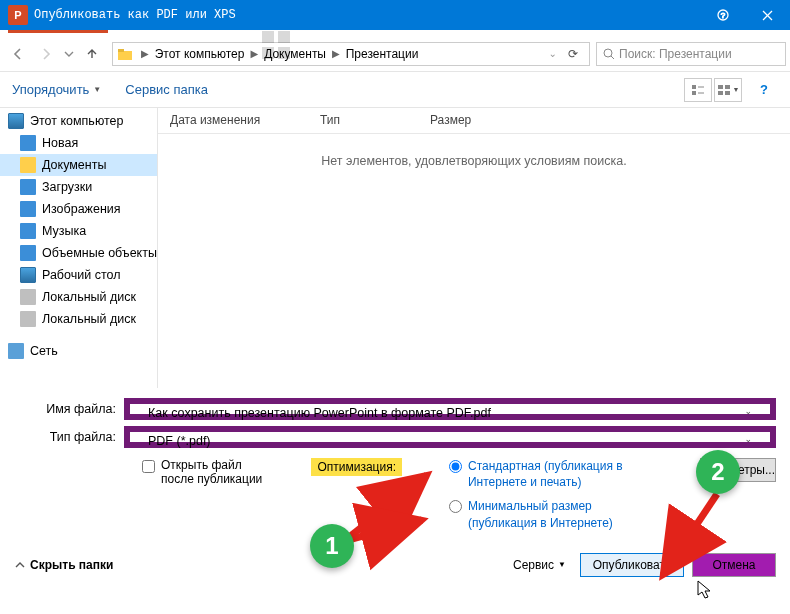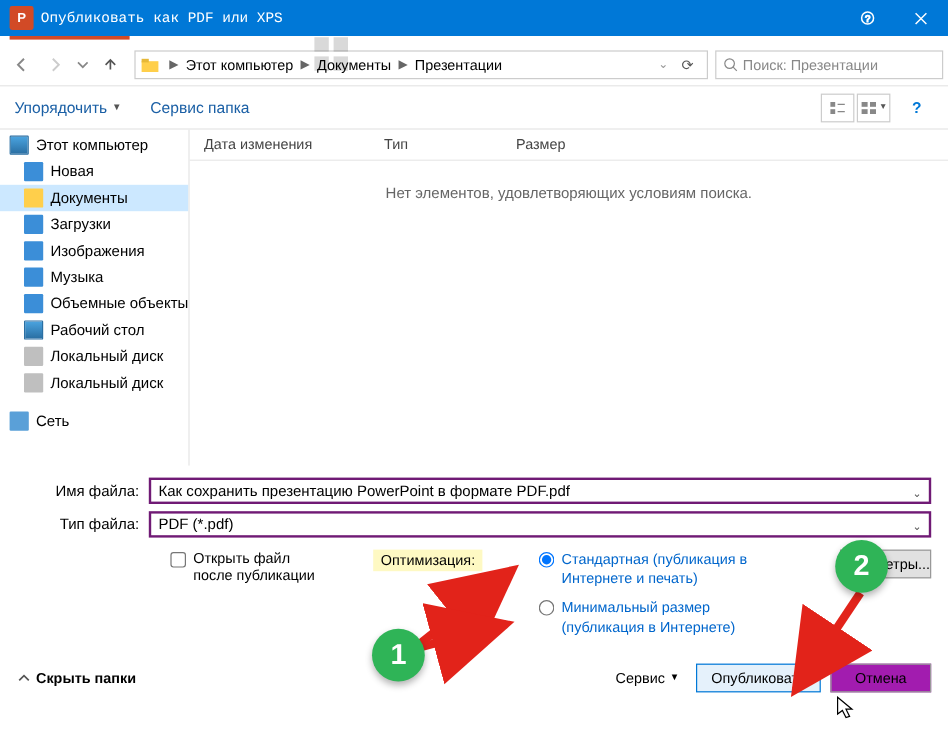--- a/index.html
+++ b/index.html
@@ -47,28 +47,28 @@
 
   .filepane { flex: 1; position: relative; }
   .colheaders { height: 26px; border-bottom: 1px solid #e8e8e8; display: flex; font-size: 12px; color: #444; }
   .colheaders .col { padding: 5px 12px; border-right: 1px solid transparent; }
   .emptymsg { text-align: center; color: #666; font-size: 12.5px; margin-top: 20px; }
 
   
   .formarea { padding: 10px 14px 6px 14px; font-size: 12.5px; }
   .formrow { display: flex; align-items: center; margin-bottom: 6px; }
   .formrow .lbl { width: 110px; text-align: right; padding-right: 8px; }
-  .formrow .field { flex: 1; height: 22px; border: 2px solid #701a75; padding: 2px 6px; background: #fff; display: flex; align-items: flex-end; }
+  .formrow .field { flex: 1; height: 22px; border: 6px solid #701a75; padding: 2px 18px; background: #fff; display: flex; align-items: flex-start; }
   .formrow .field .drop { margin-left: auto; font-size: 9px; color: #555; }
 
   .options { display: flex; padding: 4px 0 0 128px; font-size: 12px; gap: 37px; }
   .optcol1 { width: 180px; }
   .optcol1 label { display: flex; align-items: flex-start; color: #000; }
   .optcol1 input { margin-right: 6px; margin-top: 2px; }
-  .optlabel { background: #fef9c3; padding: 2px 6px; color: #000; font-size: 12px; height: 18px; }
+  .optlabel { background: #fde047; padding: 2px 6px; color: #000; font-size: 12px; height: 18px; }
   .radiogroup { margin-left: 10px; color: #0066cc; }
   .radiogroup .ropt { display: flex; align-items: flex-start; margin-bottom: 8px; cursor: pointer; }
   .radiogroup .ropt input { margin-right: 6px; margin-top: 2px; }
   .radiogroup .ropt .rtxt { line-height: 1.35; }
   .paramsbtn { margin-left: auto; height: 24px; width: 96px; border: 1px solid #999; background: #e1e1e1; font-size: 12px; cursor: pointer; }
 
   .actionrow { display: flex; align-items: center; padding: 8px 14px 10px 14px; font-size: 12px; border-top: none; }
   .hidefolders { display: flex; align-items: center; color: #000; cursor: pointer; font-weight: bold; }
   .hidefolders .chv { margin-right: 4px; }
   .actionrow .spacer { flex: 1; }

